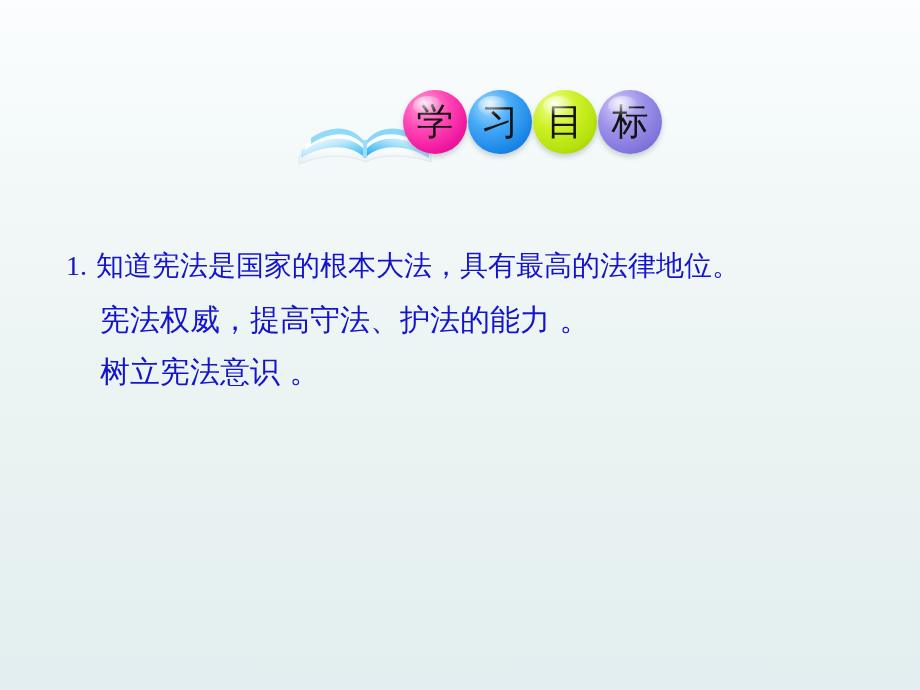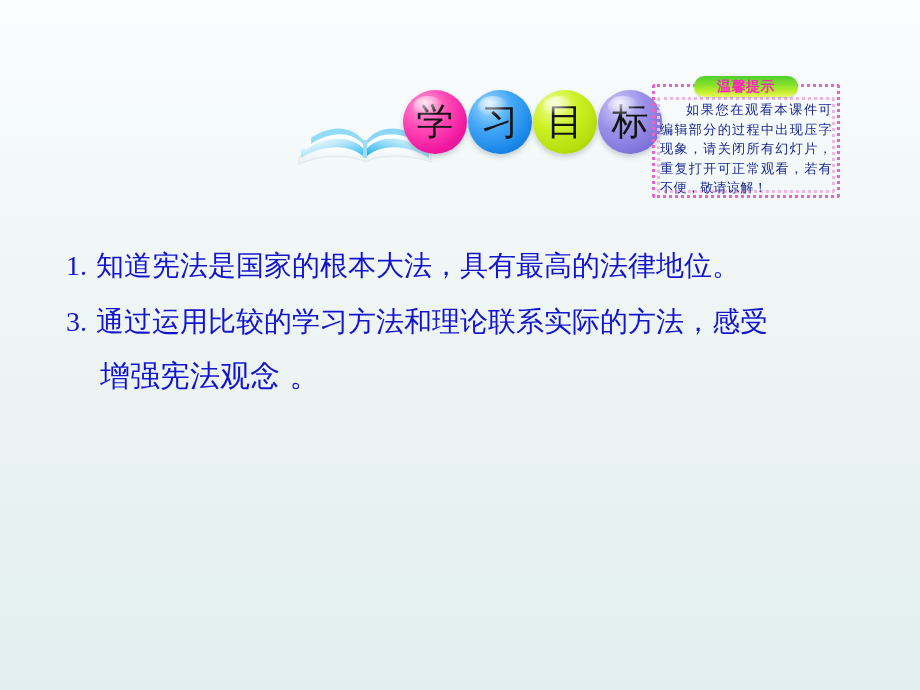--- a/index.html
+++ b/index.html
@@ -228,38 +228,27 @@
       </div>
       <div class="sphere" id="sphere-3">
         <span>目</span>
       </div>
       <div class="sphere" id="sphere-4">
         <span>标</span>
       </div>
     </div>
   </div>
 
-  <div id="tip-box">
-    <div id="tip-frame">
-      <div id="tip-frame-inner"></div>
-    </div>
-    <div id="tip-header">
-      <span>温馨提示</span>
-    </div>
-    <div id="tip-body">如果您在观看本课件可编辑部分的过程中出现压字现象，请关闭所有幻灯片，重复打开可正常观看，若有不便，敬请谅解！</div>
-  </div>
 
   <div id="goal-list">
 
     <div class="goal-item">
       <span class="num">1.</span><span> 知道宪法是国家的根本大法，具有最高的法律地位。</span>
     </div>
 
 
-    <div class="goal-item">
-      <span class="num">3.</span><span> 通过运用比较的学习方法和理论联系实际的方法，感受</span>
-    </div>
-
-    <div class="goal-cont">增强宪法观念  。</div>
+    <div class="goal-cont">宪法权威，提高守法、护法的能力  。</div>
+
+    <div class="goal-cont">树立宪法意识  。</div>
 
   </div>
 
 </div>
 
 </body></html>

